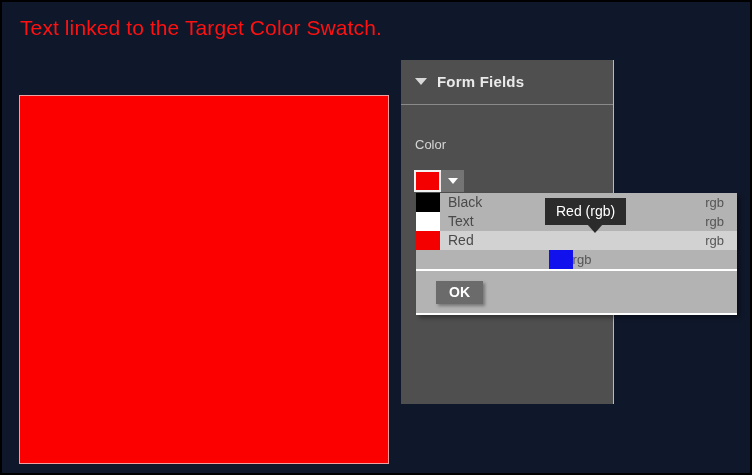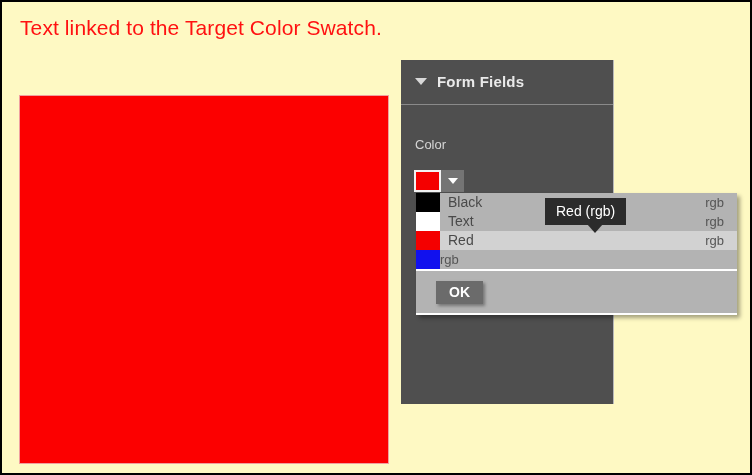--- a/index.html
+++ b/index.html
@@ -7,21 +7,21 @@
     padding: 0;
     background: #ffffff;
   }
   body {
     font-family: "Liberation Sans", sans-serif;
   }
   #screen {
     position: relative;
     width: 752px;
     height: 475px;
-    background: #fef9c3;
+    background: #0f172a;
     box-sizing: border-box;
     border: 2px solid #000000;
     overflow: hidden;
   }
 
   
   #headline {
     position: absolute;
     left: 18px;
     top: 14px;
@@ -126,20 +126,21 @@
     width: 321px;
     background: #b3b3b3;
     box-shadow: 3px 3px 4px rgba(0,0,0,0.35);
     border-bottom: 2px solid #ffffff;
   }
   .color-row {
     display: flex;
     align-items: center;
     height: 19px;
     background: #b3b3b3;
+    justify-content: center;
   }
   .color-row.selected {
     background: #d2d2d2;
   }
   .row-swatch {
     width: 24px;
     height: 19px;
     flex: 0 0 24px;
     box-sizing: border-box;
   }

